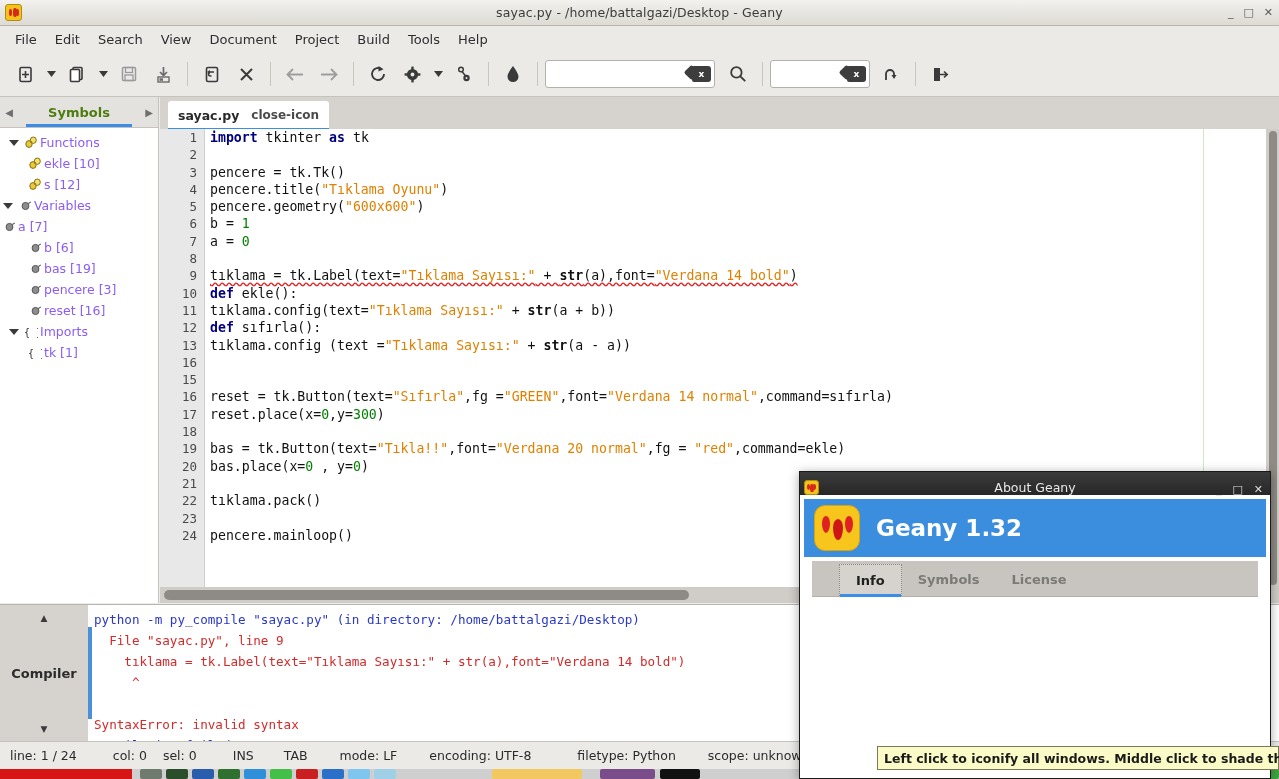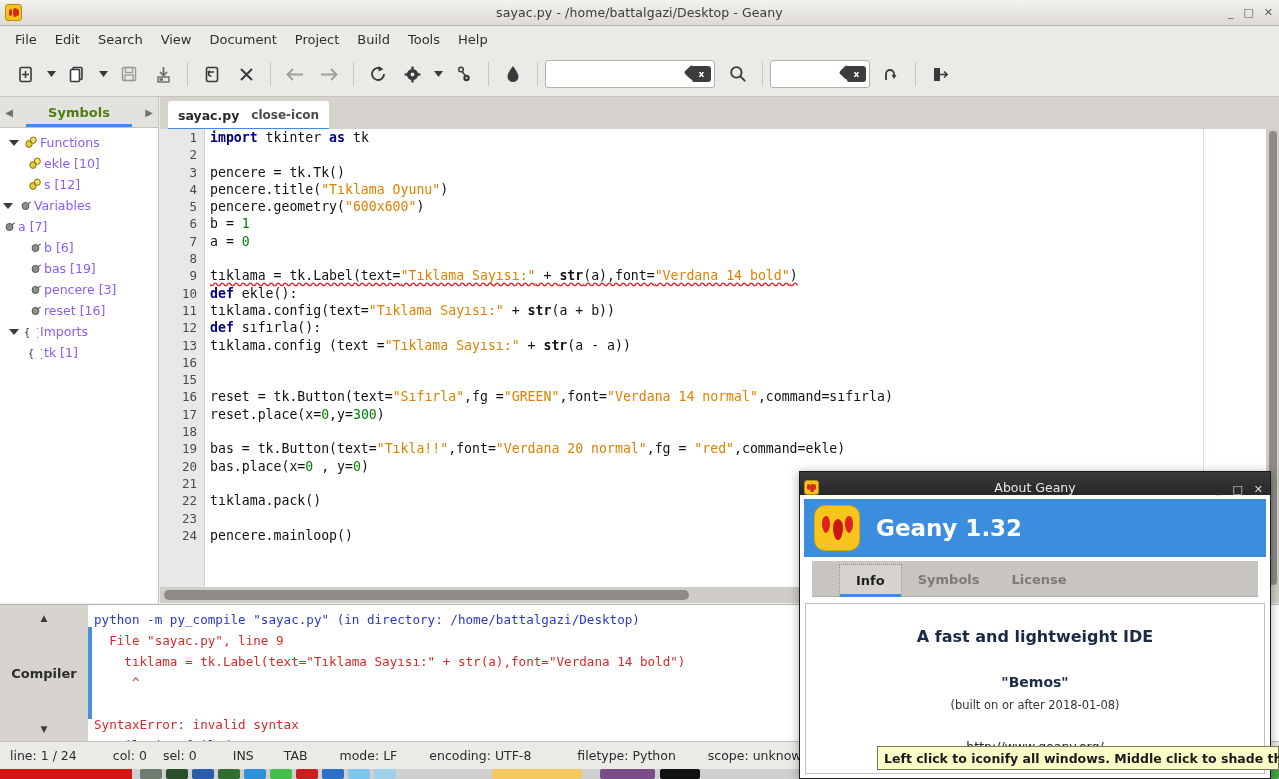--- a/index.html
+++ b/index.html
@@ -660,23 +660,17 @@
           <span class="d2"></span>
           <span class="d3"></span>
       </div>
       <div class="ab-ver">Geany 1.32</div>
     </div>
     <div class="ab-tabs">
       <div class="ab-tab on">Info</div>
       <div class="ab-tab">Symbols</div>
       <div class="ab-tab">License</div>
     </div>
-    <div class="ab-content">
-      <div class="ab-h1">A fast and lightweight IDE</div>
-      <div class="ab-h2">"Bemos"</div>
-      <div class="ab-sm">(built on or after 2018-01-08)</div>
-      <div class="ab-url">http://www.geany.org/</div>
-    </div>
   </div>
 
   <div class="tooltip">Left click to iconify all windows.  Middle click to shade them.</div>
 
 </div>
 
 </body></html>

